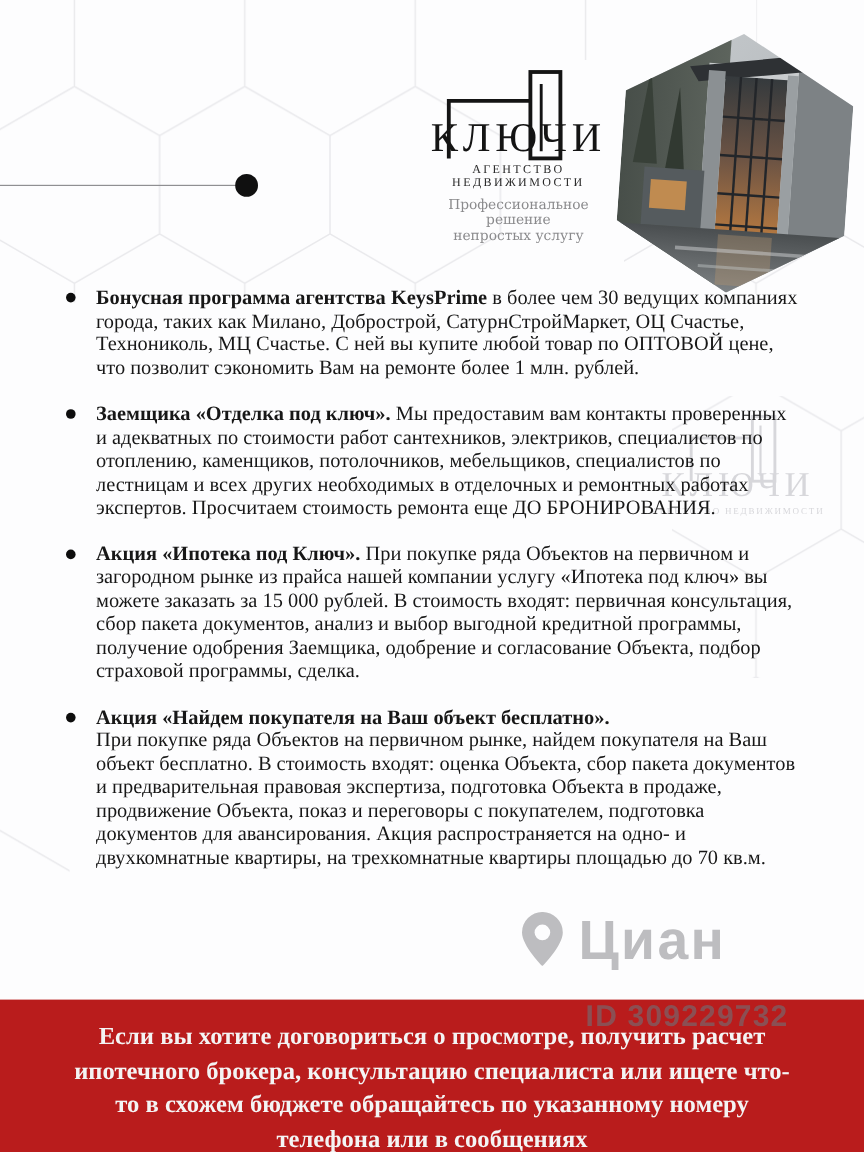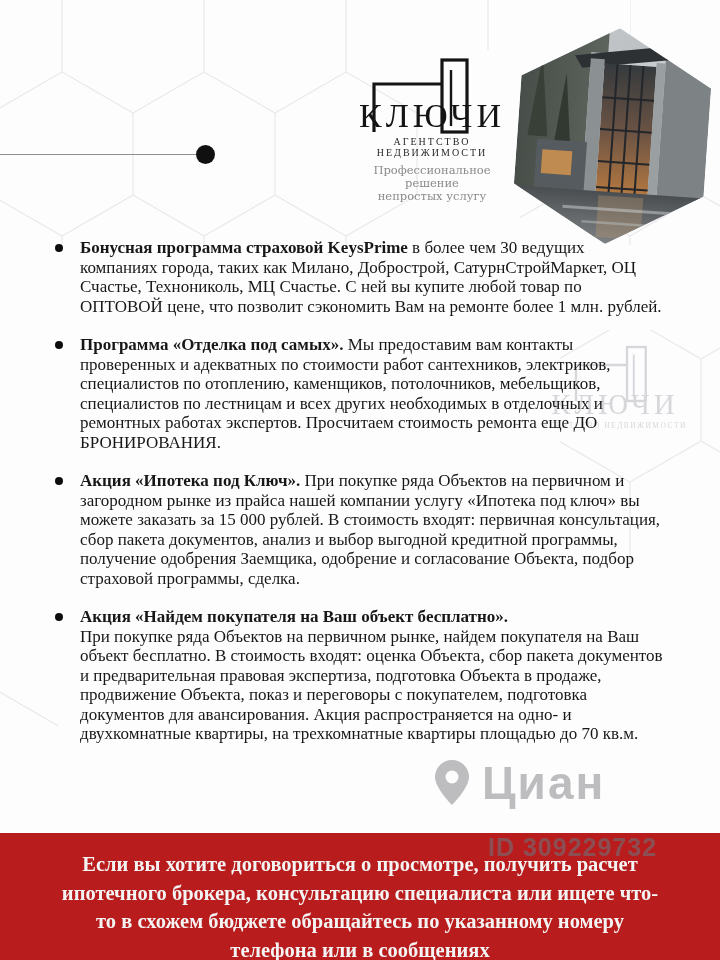--- a/index.html
+++ b/index.html
@@ -133,22 +133,22 @@
   <svg class="wm-key" width="92" height="60" viewBox="0 0 120 80" aria-hidden="true">
     <path d="M8 76 L8 28 L76 28" fill="none" stroke="#b9b9bf" stroke-width="3.2"></path>
     <rect x="76" y="4" width="25" height="72" fill="none" stroke="#b9b9bf" stroke-width="3.2"></rect>
     <path d="M85 70 L85 14" fill="none" stroke="#b9b9bf" stroke-width="2.4"></path>
   </svg>
   <div class="wm-name">КЛЮЧИ</div>
   <div class="wm-sub">АГЕНТСТВО НЕДВИЖИМОСТИ</div>
 </div>
 
 <ul class="benefits" id="benefits">
-    <li><span class="b">Бонусная программа страховой KeysPrime</span><span> в более чем 30 ведущих компаниях города, таких как Милано, Добрострой, СатурнСтройМаркет, ОЦ Счастье, Технониколь, МЦ Счастье. С ней вы купите любой товар по ОПТОВОЙ цене, что позволит сэкономить Вам на ремонте более 1 млн. рублей.</span></li>
-    <li><span class="b">Программа «Отделка под самых».</span><span> Мы предоставим вам контакты проверенных и адекватных по стоимости работ сантехников, электриков, специалистов по отоплению, каменщиков, потолочников, мебельщиков, специалистов по лестницам и всех других необходимых в отделочных и ремонтных работах экспертов. Просчитаем стоимость ремонта еще ДО БРОНИРОВАНИЯ.</span></li>
+    <li><span class="b">Бонусная программа агентства KeysPrime</span><span> в более чем 30 ведущих компаниях города, таких как Милано, Добрострой, СатурнСтройМаркет, ОЦ Счастье, Технониколь, МЦ Счастье. С ней вы купите любой товар по ОПТОВОЙ цене, что позволит сэкономить Вам на ремонте более 1 млн. рублей.</span></li>
+    <li><span class="b">Заемщика «Отделка под ключ».</span><span> Мы предоставим вам контакты проверенных и адекватных по стоимости работ сантехников, электриков, специалистов по отоплению, каменщиков, потолочников, мебельщиков, специалистов по лестницам и всех других необходимых в отделочных и ремонтных работах экспертов. Просчитаем стоимость ремонта еще ДО БРОНИРОВАНИЯ.</span></li>
     <li><span class="b">Акция «Ипотека под Ключ».</span><span> При покупке ряда Объектов на первичном и загородном рынке из прайса нашей компании услугу «Ипотека под ключ» вы можете заказать за 15 000 рублей. В стоимость входят: первичная консультация, сбор пакета документов, анализ и выбор выгодной кредитной программы, получение одобрения Заемщика, одобрение и согласование Объекта, подбор страховой программы, сделка.</span></li>
     <li><span class="b">Акция «Найдем покупателя на Ваш объект бесплатно».</span><br><span>При покупке ряда Объектов на первичном рынке, найдем покупателя на Ваш объект бесплатно. В стоимость входят: оценка Объекта, сбор пакета документов и предварительная правовая экспертиза, подготовка Объекта в продаже, продвижение Объекта, показ и переговоры с покупателем, подготовка документов для авансирования. Акция распространяется на одно- и двухкомнатные квартиры, на трехкомнатные квартиры площадью до 70 кв.м.</span></li>
   </ul>
 
 <div class="cian-watermark">
   <svg width="40" height="46" viewBox="0 0 40 46" aria-hidden="true">
     <path d="M20 45 C20 45 3 28 3 17 A17 17 0 1 1 37 17 C37 28 20 45 20 45 Z" fill="rgba(125,125,130,.5)"></path>
     <circle cx="20" cy="17" r="6.5" fill="#fdfdfe"></circle>
   </svg>
   <span class="cian-label">Циан</span>

